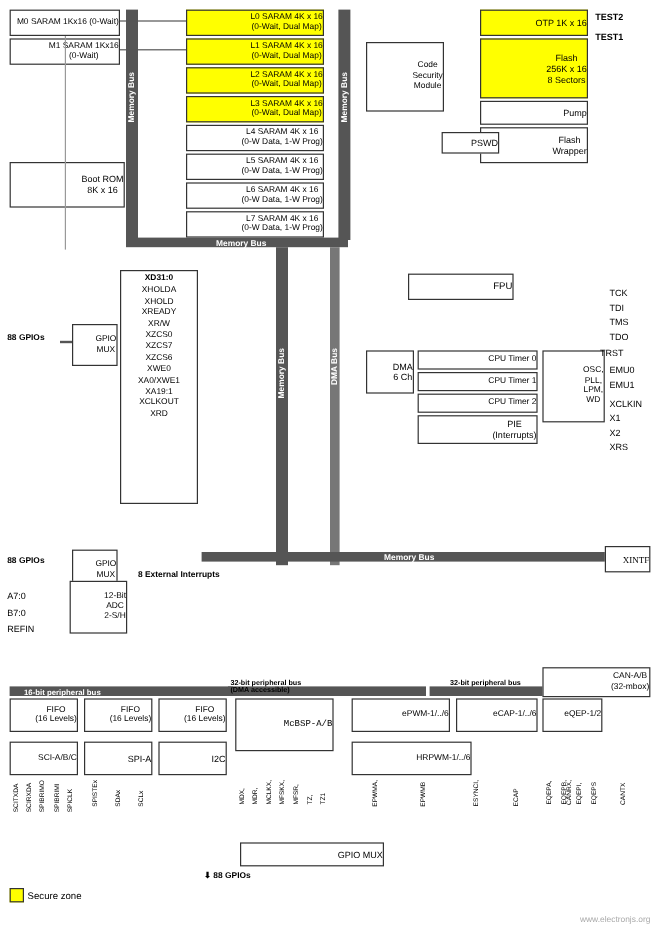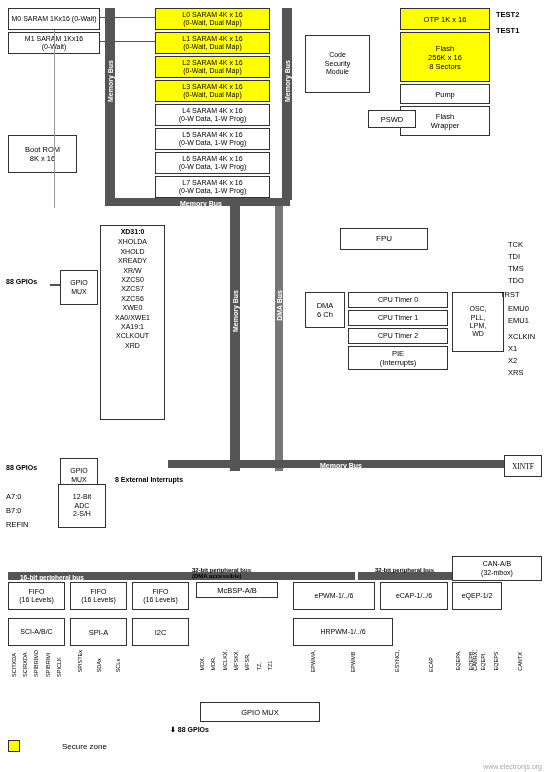--- a/index.html
+++ b/index.html
@@ -17,21 +17,21 @@
       height: 772px;
       position: relative;
       padding: 4px;
     }
     .block {
       position: absolute;
       border: 1px solid #333;
       background: #fff;
       display: flex;
       align-items: center;
-      justify-content: center;
+      justify-content: flex-end;
       text-align: center;
       font-size: 7.5px;
       line-height: 1.2;
     }
     .block-yellow {
       background: #FFFF00;
     }
     .legend-yellow {
       display: inline-block;
       width: 12px;
@@ -42,21 +42,20 @@
       margin-right: 3px;
     }
     .legend-text {
       font-size: 8px;
       vertical-align: middle;
     }
     .legend-box {
       position: absolute;
       display: flex;
       align-items: center;
-      gap: 39px;
     }
     .watermark {
       position: absolute;
       font-size: 7px;
       color: #aaa;
       right: 6px;
       bottom: 2px;
     }
   </style>
 </head>
@@ -66,21 +65,21 @@
 
   <div class="block" style="left:8px;top:8px;width:92px;height:22px;font-size:7px;">
     <span>M0 SARAM 1Kx16
 (0-Wait)</span>
   </div>
 
   <div class="block" style="left:8px;top:32px;width:92px;height:22px;font-size:7px;">
     <span>M1 SARAM 1Kx16<br>(0-Wait)</span>
   </div>
 
-  <div class="block" style="left:8px;top:135px;width:69px;height:38px;font-size:7.5px;">
+  <div class="block" style="left:8px;top:135px;width:96px;height:38px;font-size:7.5px;">
     <span>Boot ROM<br>8K x 16</span>
   </div>
 
   <div class="block block-yellow" style="left:155px;top:8px;width:115px;height:22px;font-size:7px;">
     <span>L0 SARAM 4K x 16<br>(0-Wait, Dual Map)</span>
   </div>
   <div class="block block-yellow" style="left:155px;top:32px;width:115px;height:22px;font-size:7px;">
     <span>L1 SARAM 4K x 16<br>(0-Wait, Dual Map)</span>
   </div>
   <div class="block block-yellow" style="left:155px;top:56px;width:115px;height:22px;font-size:7px;">
@@ -251,21 +250,21 @@
   </div>
 
   <div class="block" style="left:70px;top:582px;width:57px;height:28px;font-size:7px;">
     <span>FIFO<br>(16 Levels)</span>
   </div>
 
   <div class="block" style="left:132px;top:582px;width:57px;height:28px;font-size:7px;">
     <span>FIFO<br>(16 Levels)</span>
   </div>
 
-  <div class="block" style="left:196px;top:582px;width:82px;height:16px;font-size:7.5px;">
+  <div class="block" style="left:196px;top:582px;width:82px;height:44px;font-size:7.5px;font-family:Liberation Mono, monospace;">
     <span>McBSP-A/B</span>
   </div>
 
   <div class="block" style="left:293px;top:582px;width:82px;height:28px;font-size:7px;">
     <span>ePWM-1/../6</span>
   </div>
 
   <div class="block" style="left:380px;top:582px;width:68px;height:28px;font-size:7px;">
     <span>eCAP-1/../6</span>
   </div>

